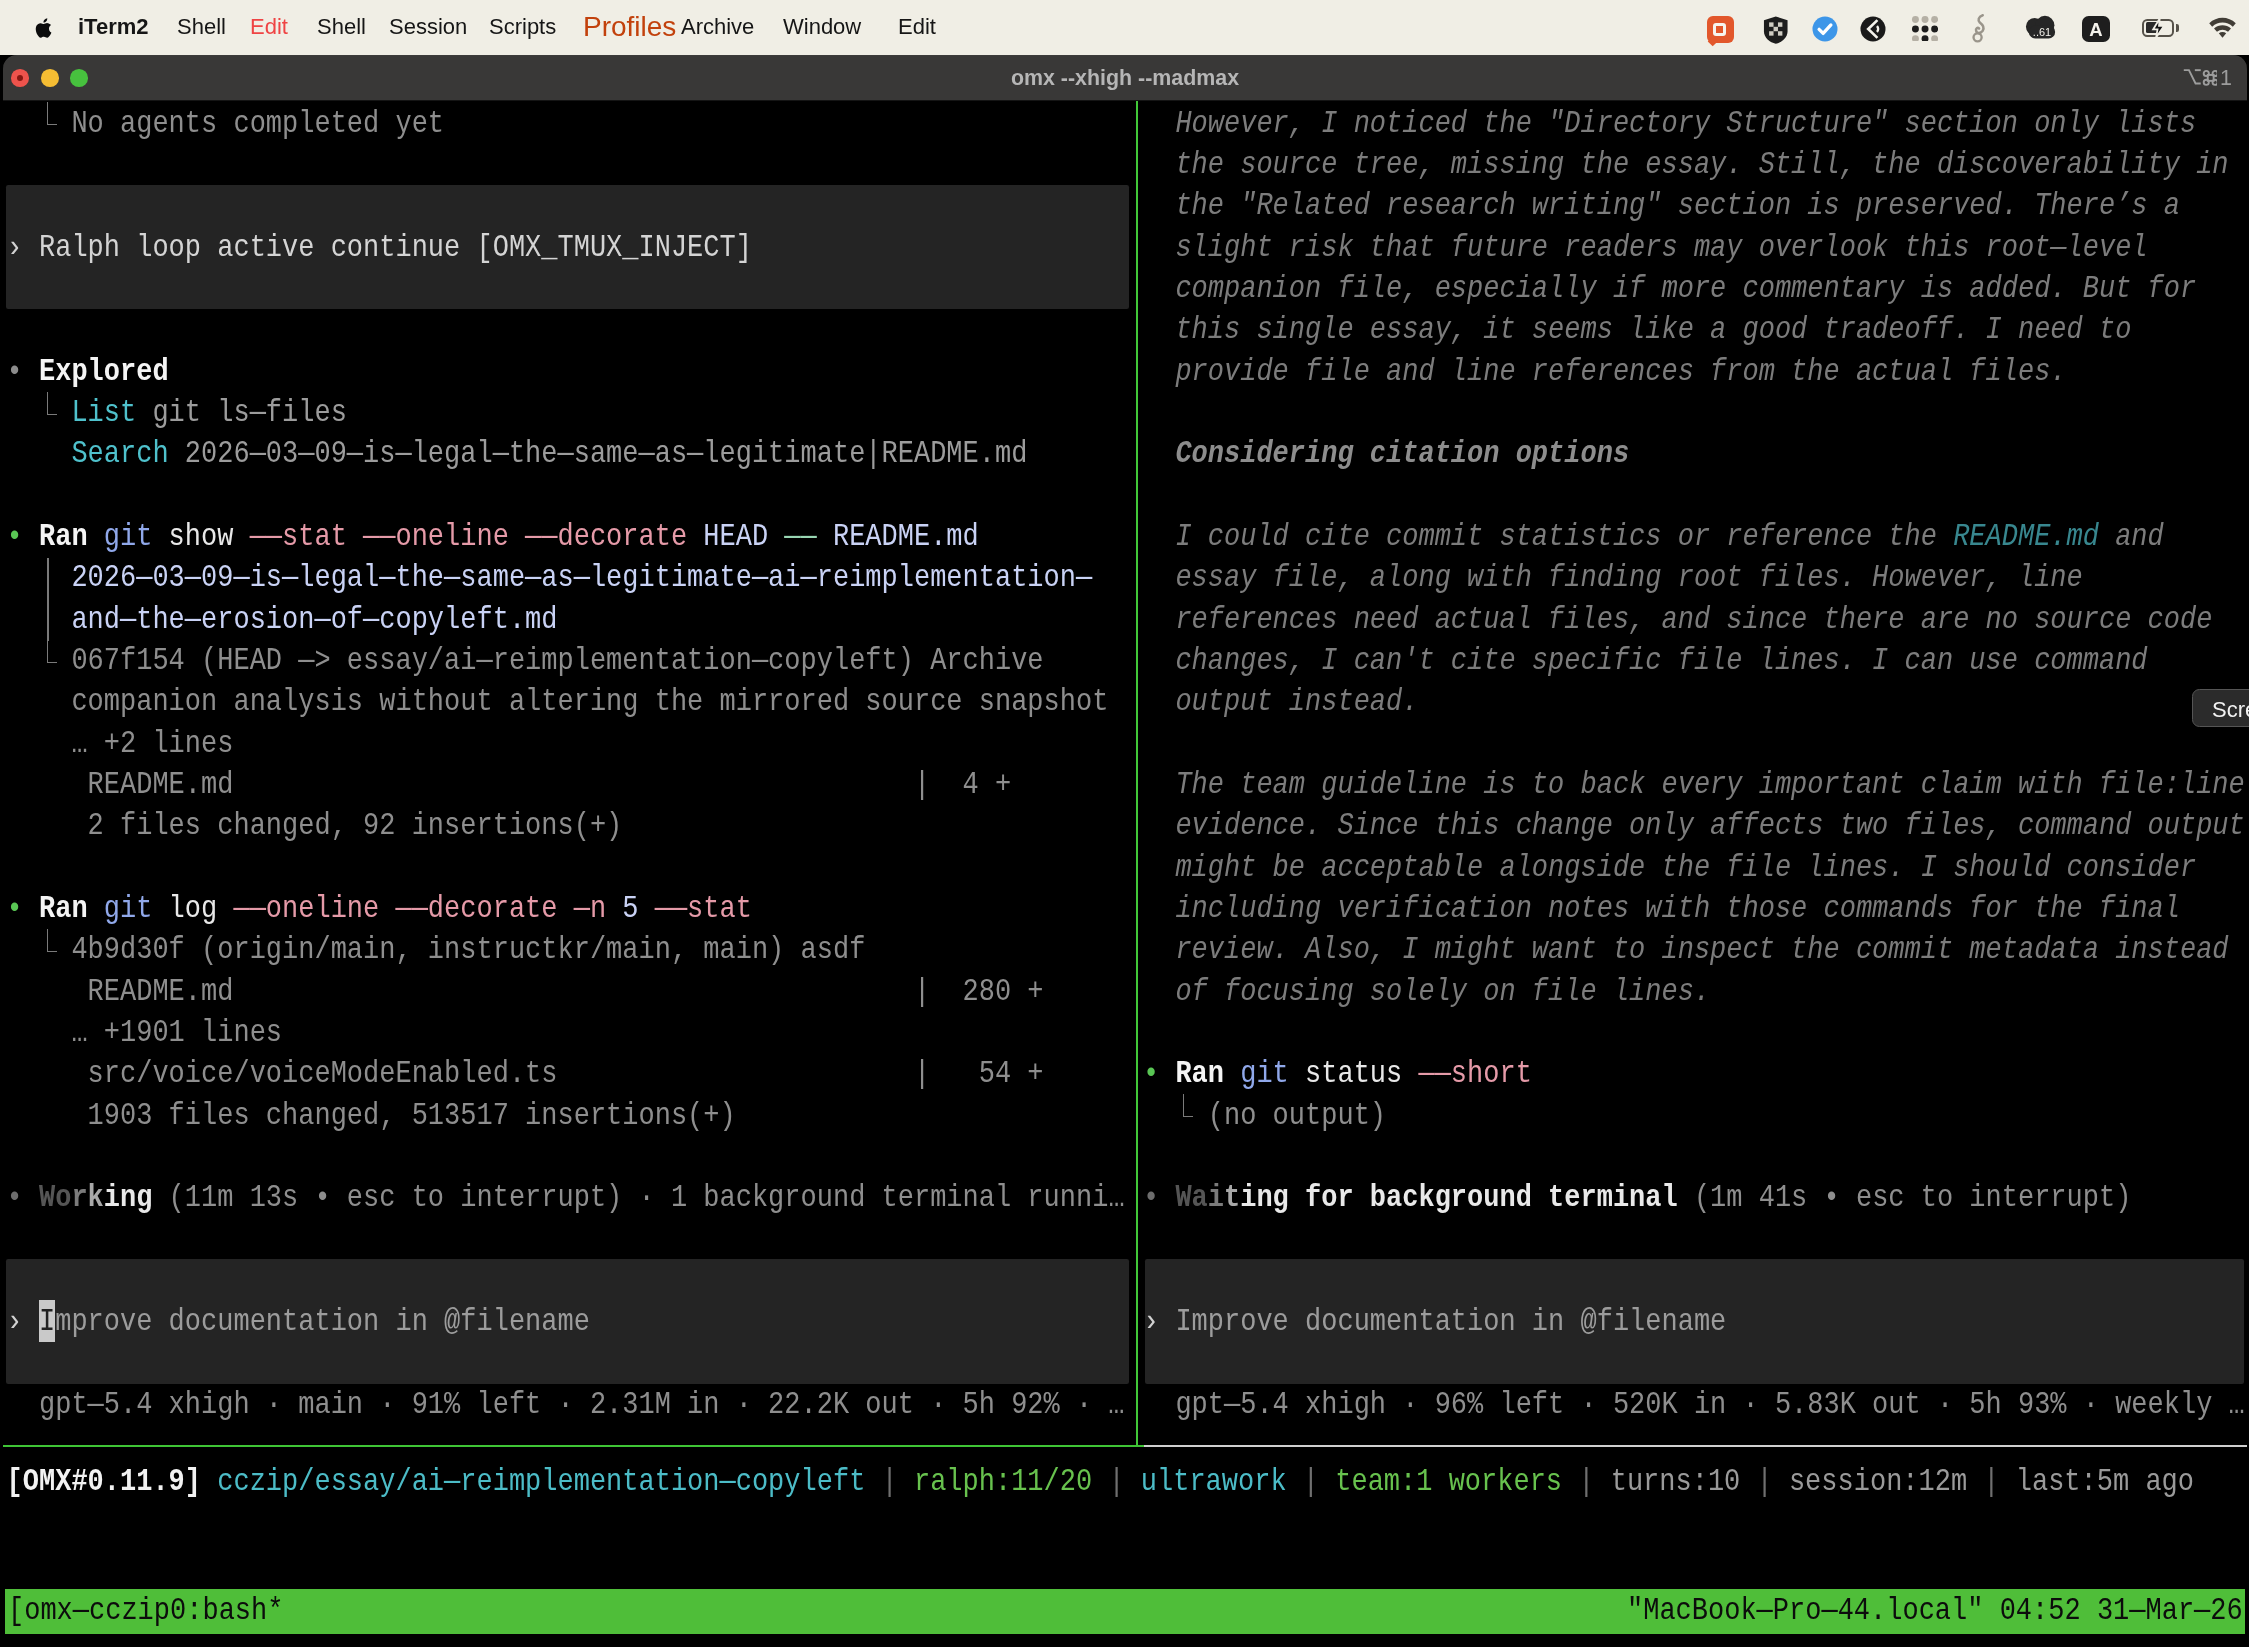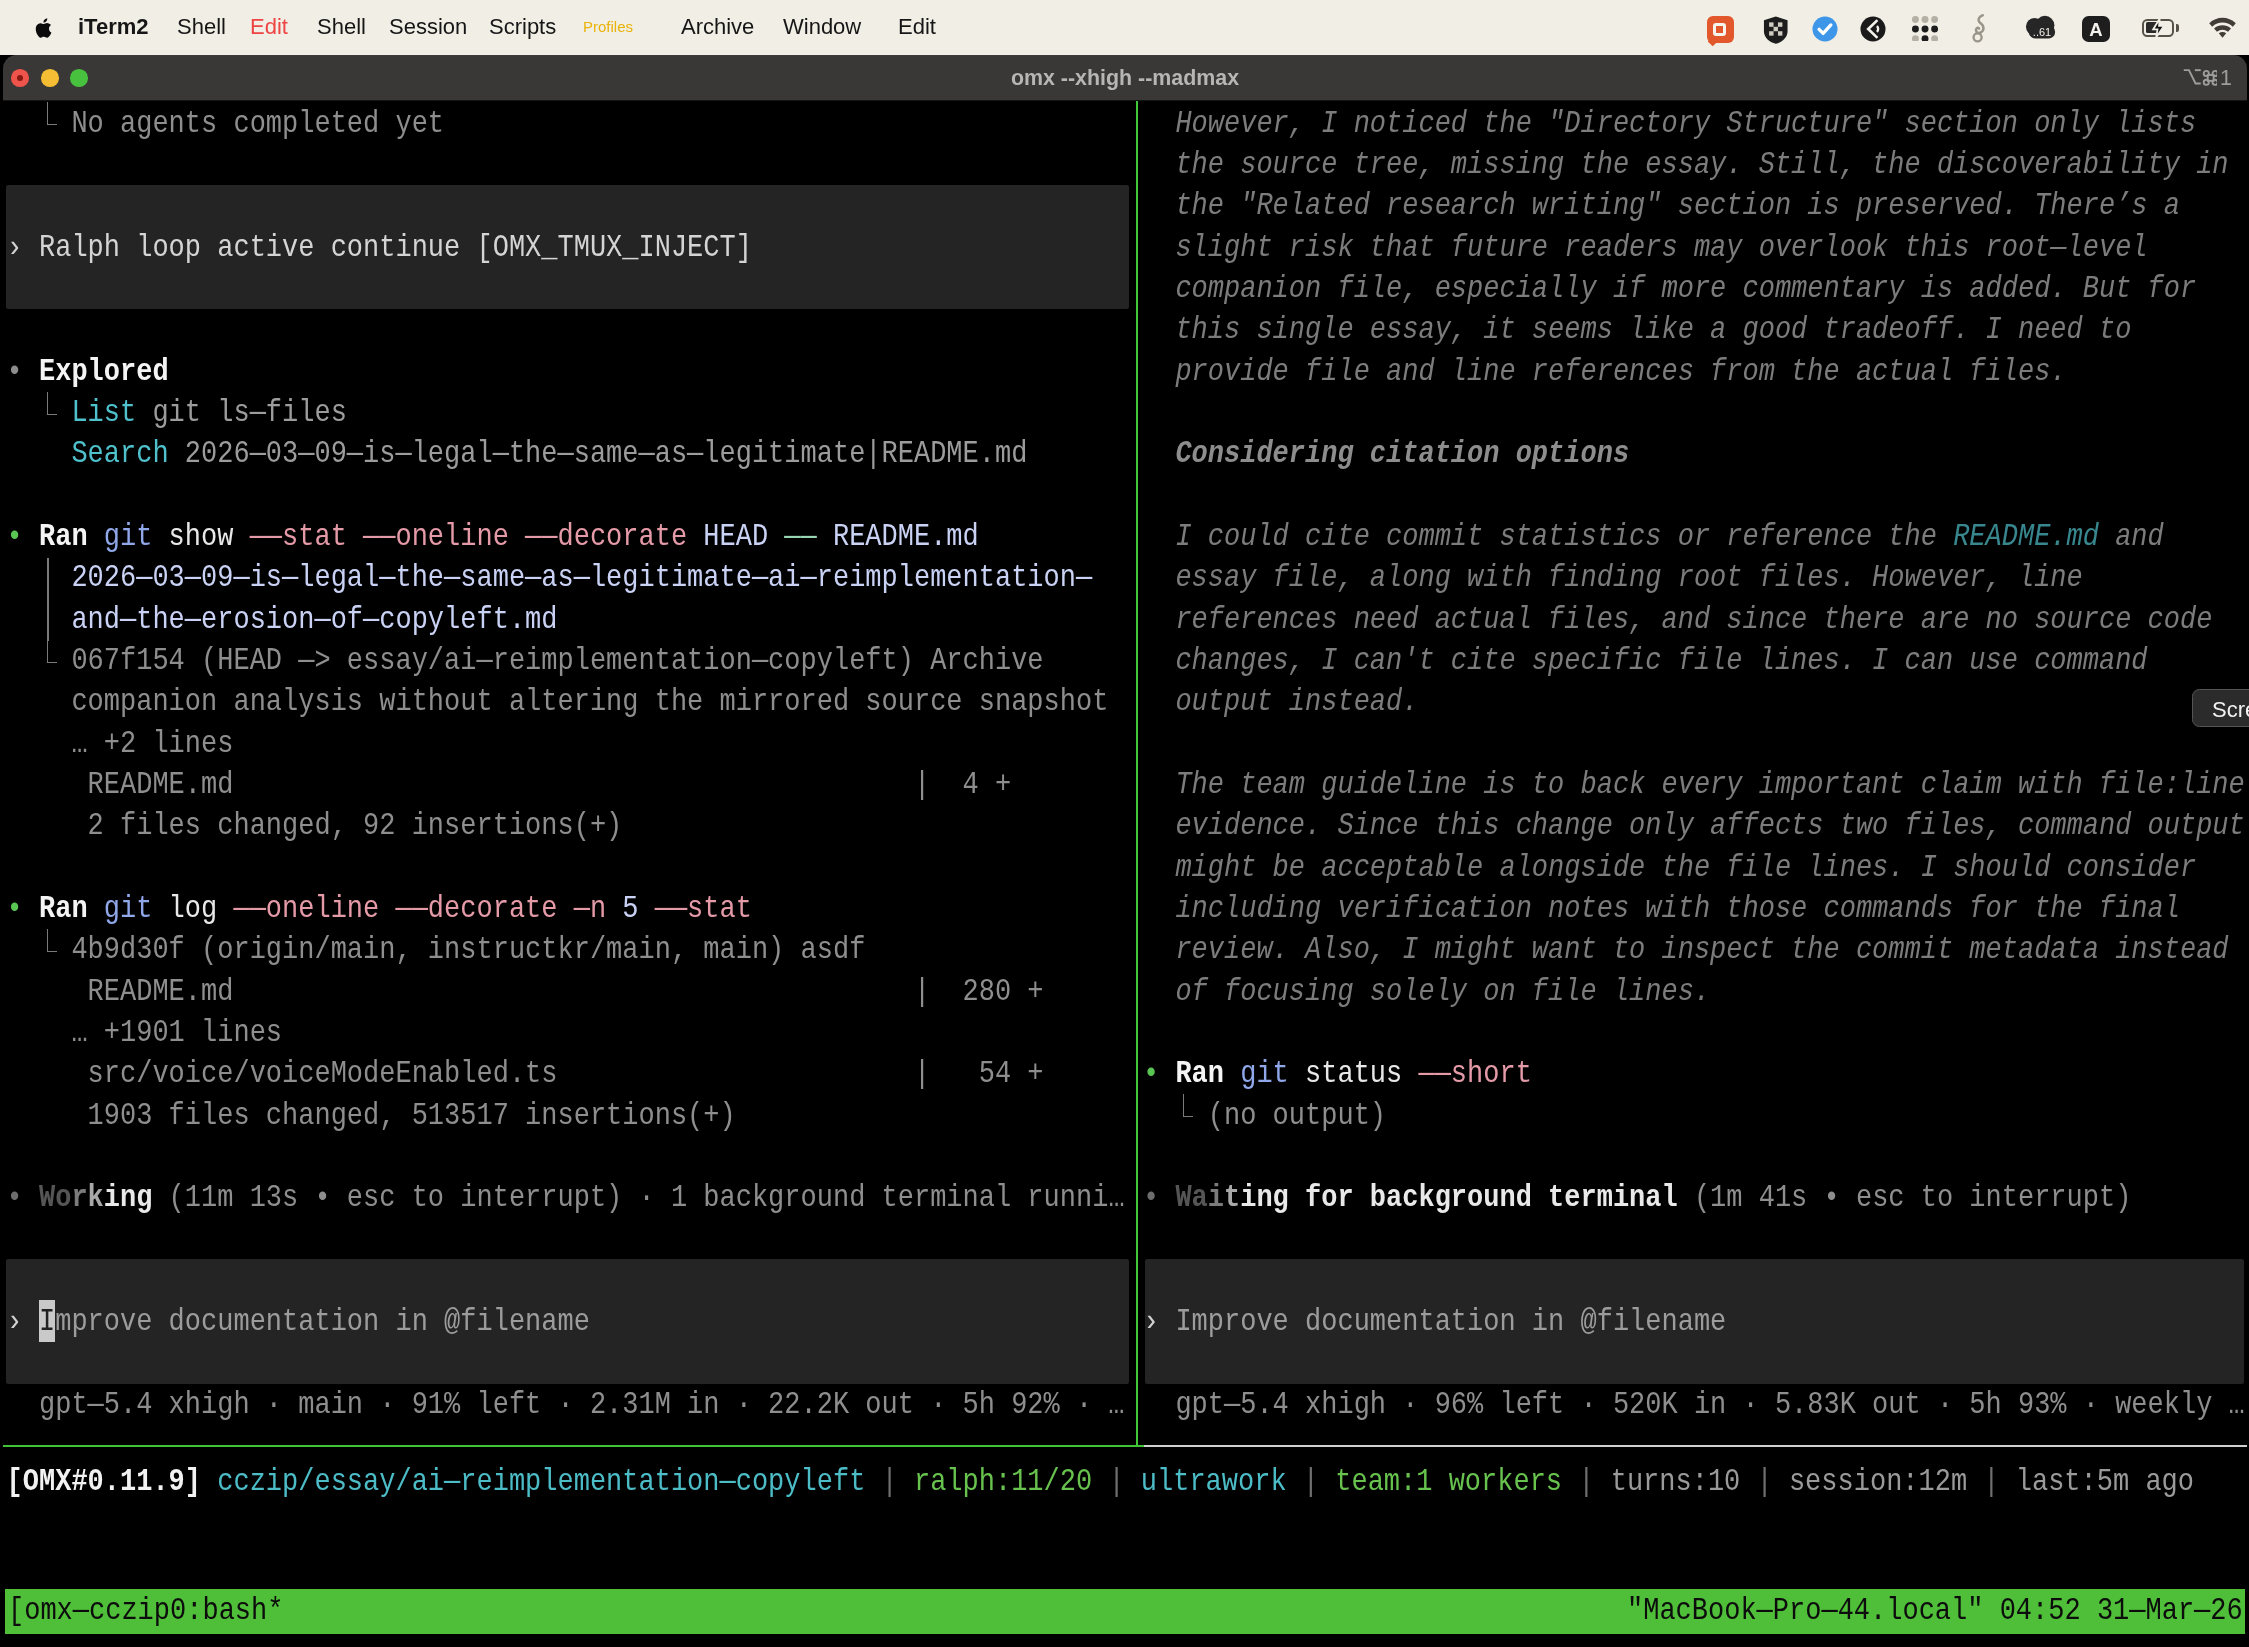--- a/index.html
+++ b/index.html
@@ -19,21 +19,21 @@
 .tv{position:absolute;width:1.5px;background:#7a7a7a;height:42px}
 .box{position:absolute;background:#242424;border-radius:2.2px}
 </style></head><body>
 <div style="position:absolute;left:0;top:0;width:2250px;height:55px;background:#f0eee5"></div>
 <div class="sans" style="position:absolute;left:78px;top:14px;font-size:22px;line-height:26.6px;color:#161616;font-weight:700">iTerm2</div>
 <div class="sans" style="position:absolute;left:177px;top:14px;font-size:22px;line-height:26.6px;color:#161616;font-weight:400">Shell</div>
 <div class="sans" style="position:absolute;left:250px;top:14px;font-size:22px;line-height:26.6px;color:#ef4444;font-weight:400">Edit</div>
 <div class="sans" style="position:absolute;left:317px;top:14px;font-size:22px;line-height:26.6px;color:#161616;font-weight:400">Shell</div>
 <div class="sans" style="position:absolute;left:389px;top:14px;font-size:22px;line-height:26.6px;color:#161616;font-weight:400">Session</div>
 <div class="sans" style="position:absolute;left:489px;top:14px;font-size:22px;line-height:26.6px;color:#161616;font-weight:400">Scripts</div>
-<div class="sans" style="position:absolute;left:583px;top:14px;font-size:15px;line-height:26.6px;color:#eab308;font-weight:400">Profiles</div>
+<div class="sans" style="position:absolute;left:583px;top:14px;font-size:28px;line-height:26.6px;color:#c2410c;font-weight:400">Profiles</div>
 <div class="sans" style="position:absolute;left:681px;top:14px;font-size:22px;line-height:26.6px;color:#161616;font-weight:400">Archive</div>
 <div class="sans" style="position:absolute;left:783px;top:14px;font-size:22px;line-height:26.6px;color:#161616;font-weight:400">Window</div>
 <div class="sans" style="position:absolute;left:898px;top:14px;font-size:22px;line-height:26.6px;color:#161616;font-weight:400">Edit</div>
 <svg style="position:absolute;left:32px;top:15.5px" width="20.7" height="24" viewBox="0 0 28 33">
 <path fill="#0b0b0b" d="M23.1 17.6c0-3.4 2.8-5 2.9-5.1-1.6-2.3-4-2.6-4.9-2.7-2.1-.2-4.1 1.2-5.1 1.2-1 0-2.7-1.2-4.4-1.2-2.3 0-4.4 1.3-5.5 3.3-2.4 4.1-.6 10.1 1.6 13.4 1.1 1.6 2.4 3.4 4.2 3.3 1.7-.1 2.3-1.1 4.3-1.1 2 0 2.6 1.1 4.4 1.1 1.8 0 2.9-1.6 4-3.2 1.3-1.9 1.8-3.7 1.8-3.8-.1 0-3.3-1.3-3.3-5.2zM19.4 7.2c.9-1.1 1.5-2.7 1.4-4.2-1.3.1-2.9.9-3.9 2-.8 1-1.6 2.6-1.4 4.1 1.5.1 3-.8 3.9-1.9z"></path>
   </svg>
 <div style="position:absolute;left:1707px;top:16px;width:26.6px;height:26.6px;background:#e2572b;border-radius:5.9px"></div>
 <div style="position:absolute;left:1713px;top:23px;width:13.3px;height:13.3px;border:3.7px solid #f6f4ee;border-radius:3px"></div>
 <div style="position:absolute;left:1709px;top:38px;width:7.4px;height:7.4px;background:#e2572b;transform:rotate(45deg)"></div>
 <svg style="position:absolute;left:1761px;top:14.8px" width="29.5" height="29.5" viewBox="0 0 40 40">

